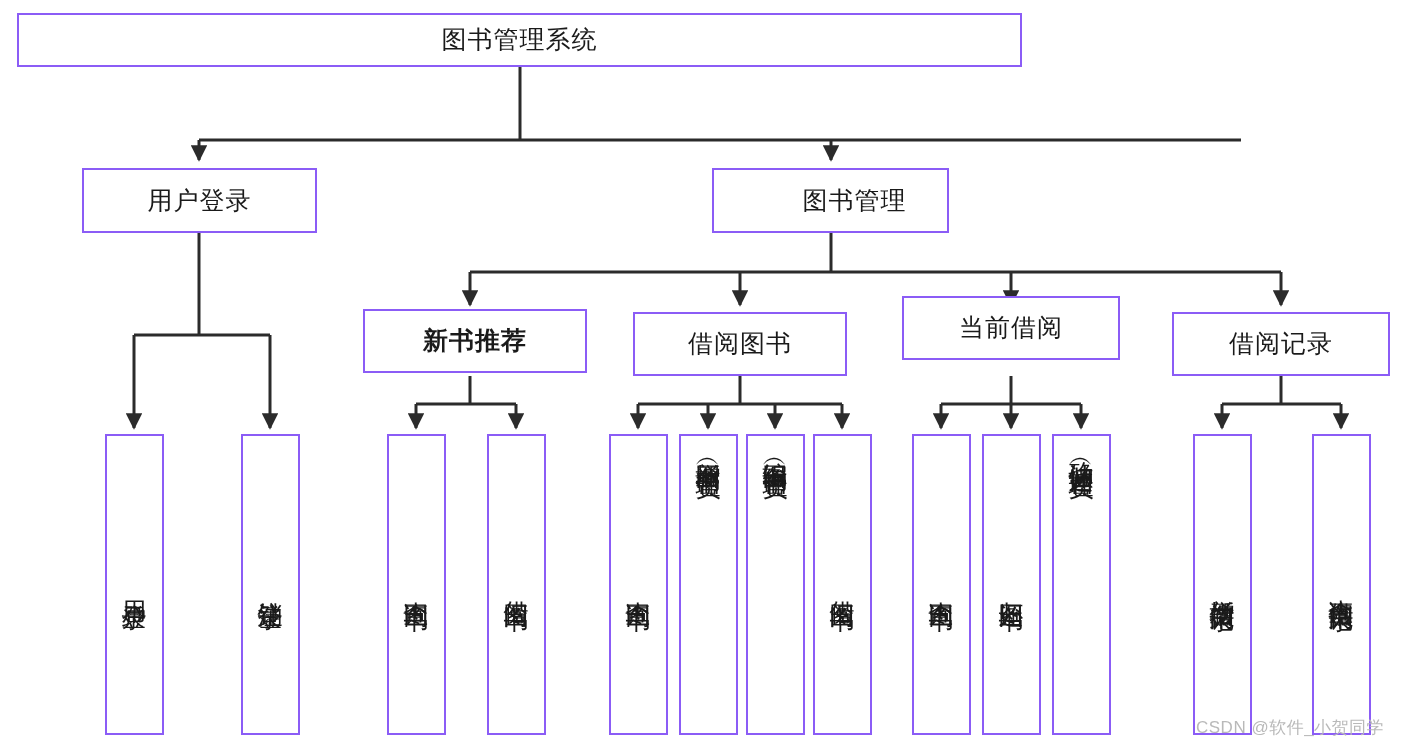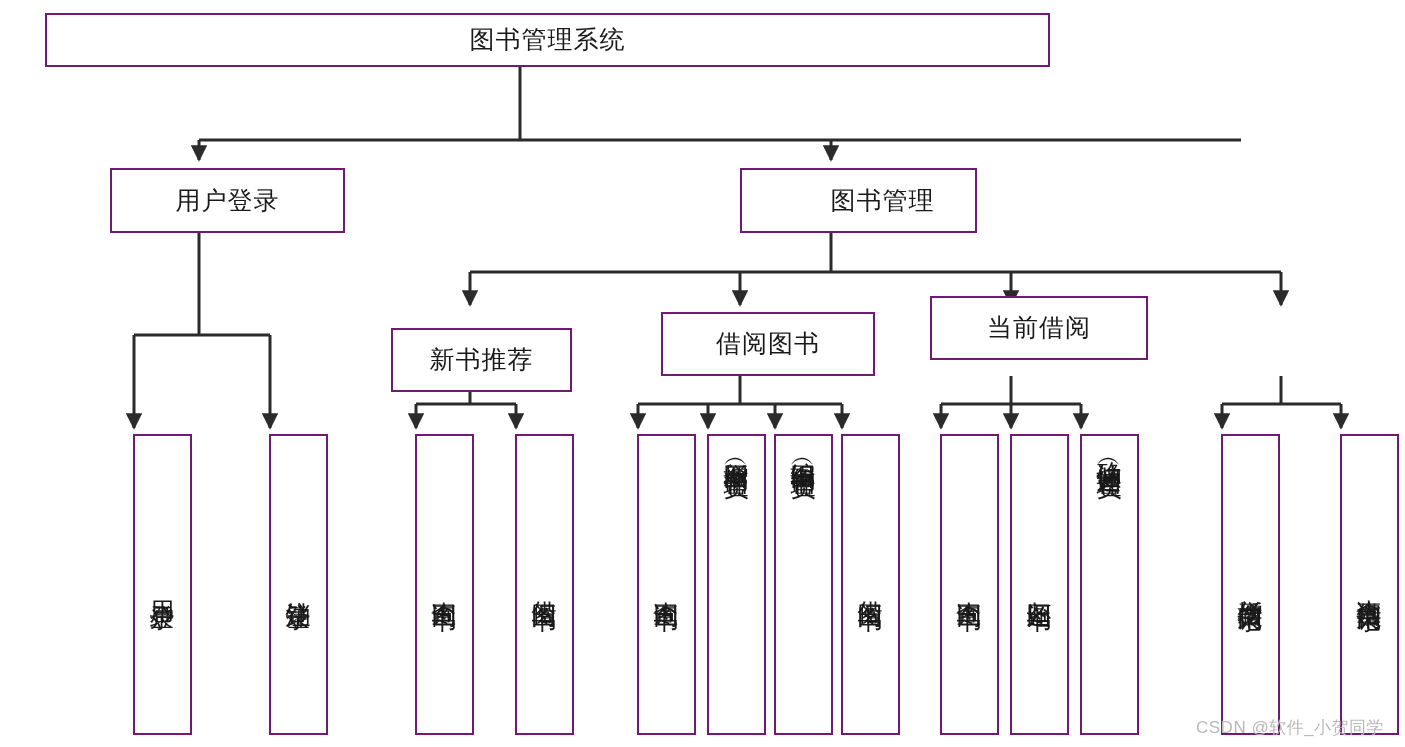--- a/index.html
+++ b/index.html
@@ -22,26 +22,25 @@
     left: 0;
     top: 0;
     width: 1405px;
     height: 747px;
     pointer-events: none;
   }
   .node {
     position: absolute;
     box-sizing: border-box;
     background: #ffffff;
-    border: 2px solid #701a75;
+    border: 2px solid #8b5cf6;
     display: flex;
     align-items: center;
     justify-content: center;
     color: #1a1a1a;
-    margin-left: 28px;
   }
   .node-h {
     font-size: 25px;
     letter-spacing: 1px;
     line-height: 1.1;
   }
   .node-root {
     font-size: 25px;
   }
   .node-v {
@@ -130,32 +129,35 @@
   </div>
 
   <div class="node node-h" style="left:82px; top:168px; width:235px; height:65px;">
     <span>用户登录</span>
   </div>
 
   <div class="node node-h" style="left:712px; top:168px; width:237px; height:65px;padding-left:48px;">
     <span>图书管理</span>
   </div>
 
-  <div class="node node-h" style="left:363px; top:328px; width:181px; height:64px;">
+  <div class="node node-h" style="left:363px; top:309px; width:224px; height:64px;font-weight:bold;">
     <span>新书推荐</span>
   </div>
 
   <div class="node node-h" style="left:633px; top:312px; width:214px; height:64px;">
     <span>借阅图书</span>
   </div>
 
   <div class="node node-h" style="left:902px; top:296px; width:218px; height:64px;">
     <span>当前借阅</span>
   </div>
 
+  <div class="node node-h" style="left:1172px; top:312px; width:218px; height:64px;">
+    <span>借阅记录</span>
+  </div>
 
   <div class="node node-v center-mode" style="left:105px; top:434px; width:59px; height:301px;">
     <span class="vtext">用户登录</span>
   </div>
 
   <div class="node node-v center-mode" style="left:241px; top:434px; width:59px; height:301px;">
     <span class="vtext">注销登录</span>
   </div>
 
   <div class="node node-v center-mode" style="left:387px; top:434px; width:59px; height:301px;">

